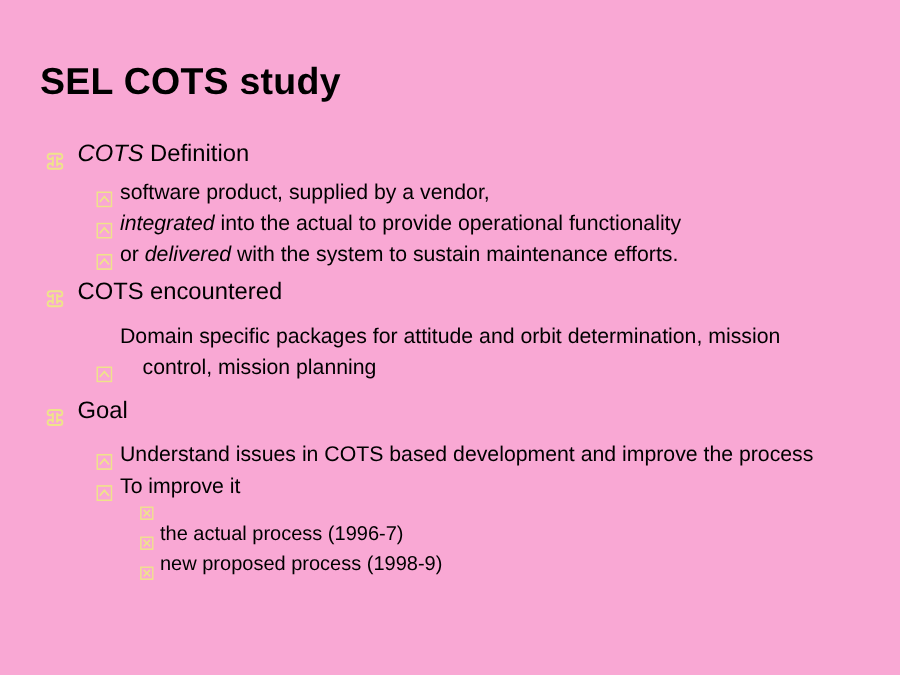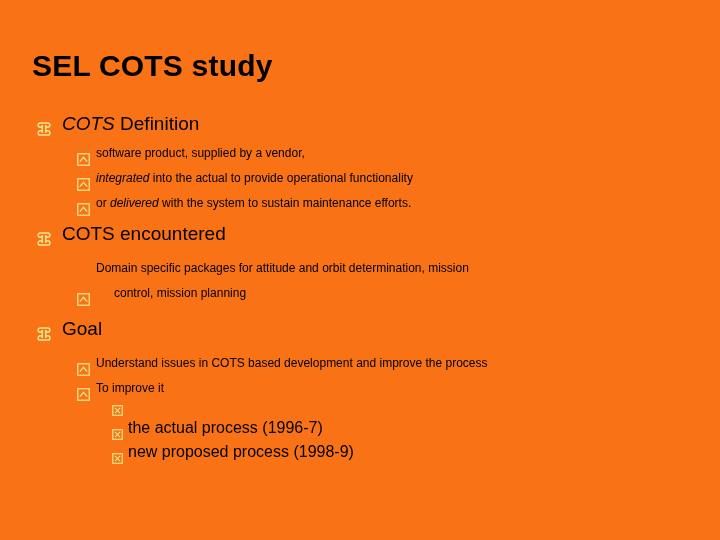--- a/index.html
+++ b/index.html
@@ -14,21 +14,21 @@
     overflow: hidden;
     font-family: "Liberation Sans", "DejaVu Sans", sans-serif;
     color: #000000;
     -webkit-font-smoothing: antialiased;
   }
 
   .slide {
     position: relative;
     width: 720px;
     height: 540px;
-    background: #f97316;
+    background: #f9a8d4;
   }
 
   
   .slide-title {
     position: absolute;
     left: 32px;
     top: 49px;
     font-size: 30px;
     font-weight: bold;
     letter-spacing: 0.2px;
@@ -83,21 +83,21 @@
 
   
   .lvl2 {
     padding-left: 77px;
   }
   .lvl2 .marker {
     width: 19px;
     padding-top: 5px;
   }
   .lvl2 .btext {
-    font-size: 12px;
+    font-size: 17px;
     line-height: 25px;
     max-width: 600px;
   }
   .lvl2.wide .btext { max-width: 588px; }
   .lvl2 .btext .cont {
     display: block;
     padding-left: 18px;
   }
 
   

